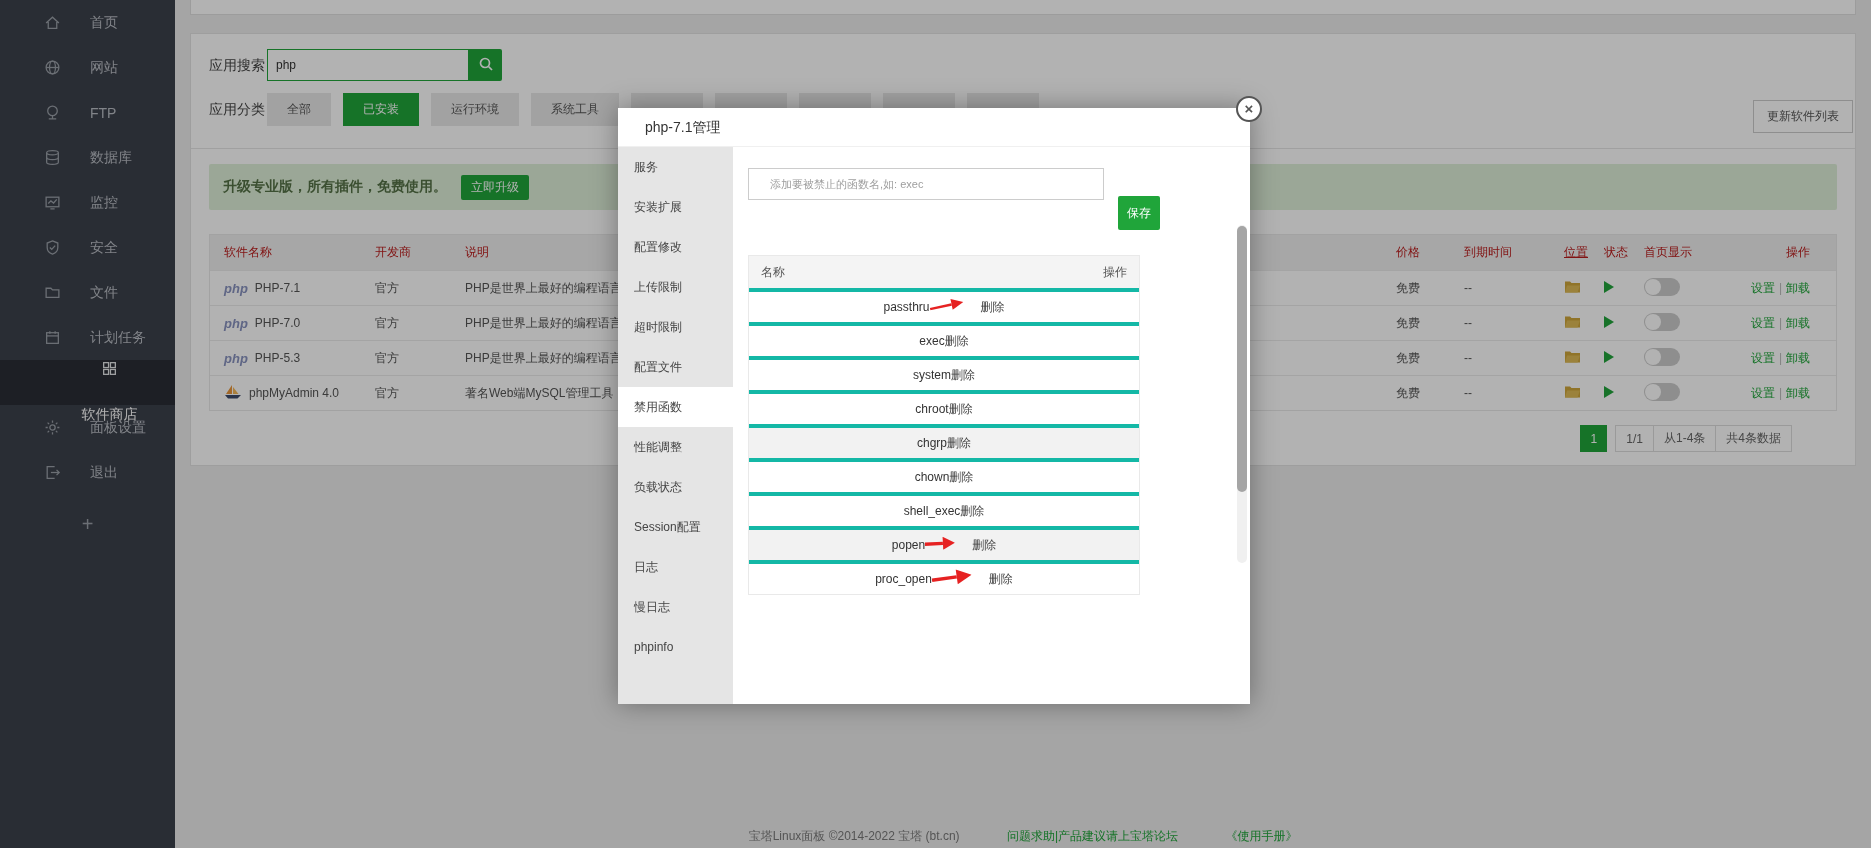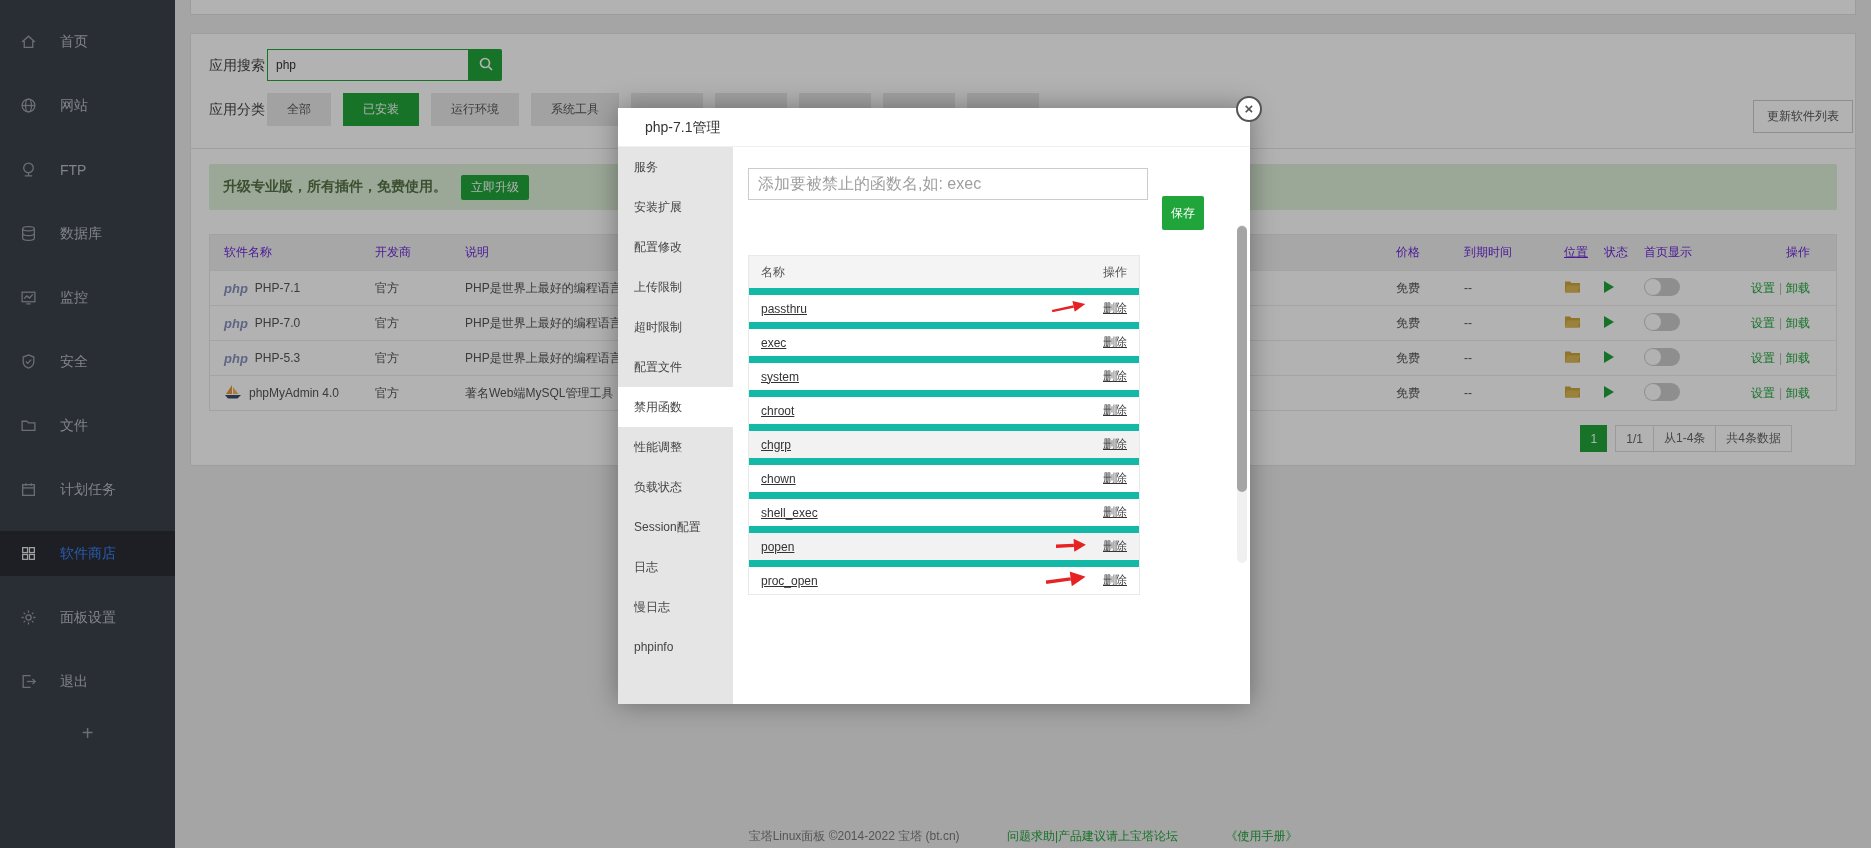--- a/index.html
+++ b/index.html
@@ -5,23 +5,23 @@
   * { margin:0; padding:0; box-sizing:border-box; }
   html,body { width:1871px; height:848px; }
   body {
     position:relative; overflow:hidden;
     background:#ececec;
     font-family:"Liberation Sans","DejaVu Sans",sans-serif;
     font-size:12px; color:#555;
   }
   
   .sidebar { position:absolute; left:0; top:0; width:175px; height:848px; background:#3c414b; z-index:1; }
-  .side-item { height:45px; display:flex; align-items:center; padding-left:20px; gap:23px;
-    color:#b9bdc4; font-size:14px; cursor:pointer;margin-top:19px; }
-  .side-item.active { background:#2a2d35; color:#3b82f6; }
+  .side-item { height:45px; display:flex; align-items:center; padding-left:44px; gap:29px;
+    color:#b9bdc4; font-size:14px; cursor:pointer; }
+  .side-item.active { background:#2a2d35; color:#ffffff;flex-direction:column; }
   .side-item .icon { width:17px; height:17px; display:inline-flex; align-items:center; justify-content:center; }
   .side-item svg { stroke:#9aa0a8; fill:none; stroke-width:1.2; }
   .side-item.active svg { stroke:#e6e8ea; }
   .sidebar-add { text-align:center; margin-top:18px; color:#9aa0a8; font-size:20px; cursor:pointer; }
   
   .main { position:absolute; left:175px; top:0; right:0; bottom:0; }
   .top-sliver { position:absolute; left:15px; top:0; width:1666px; height:15px;
     background:#fff; border:1px solid #e0e0e0; border-top:none; }
   .card { position:absolute; left:15px; top:33px; width:1666px; height:433px;
     background:#fff; border:1px solid #e2e2e2; }
@@ -46,21 +46,21 @@
   .cat-btn.blank { width:72px; }
   .divider { position:absolute; left:0; top:114px; width:100%; border-bottom:1px solid #e5e5e5; }
   .banner { position:absolute; left:18px; right:18px; top:130px; height:46px;
     background:var(--banner-bg); border-radius:2px; display:flex; align-items:center; }
   .banner-text { margin-left:14px; font-size:14px; font-weight:bold; color:var(--banner-text); }
   .banner-btn { margin-left:14px; height:25px; padding:0 10px; background:var(--accent);
     color:#fff; border:none; border-radius:2px; font-size:12px; cursor:pointer; font-family:inherit; }
   
   .sw-table { position:absolute; left:18px; right:18px; top:200px; border:1px solid #e8e8e8; }
   .t-head, .t-row { display:flex; align-items:center; height:35px; font-size:12px; }
-  .t-head { background:#f0f0f0; color:#6d28d9; }
+  .t-head { background:#f0f0f0; color:#b91c1c; }
   .t-row { border-top:1px solid #ebebeb; color:#555; background:#fff; }
   .c-name { width:165px; padding-left:14px; display:flex; align-items:center; gap:7px; }
   .c-vendor { width:90px; }
   .c-desc { flex:1; overflow:hidden; white-space:nowrap; }
   .c-price { width:68px; }
   .c-expire { width:100px; }
   .c-loc { width:40px;text-decoration:underline; }
   .c-status { width:40px; }
   .c-home { width:92px; }
   .c-ops { width:100px; text-align:right; padding-right:26px; white-space:nowrap; }
@@ -94,30 +94,30 @@
     border-bottom:1px solid #f0f0f0; }
   .modal-close { position:absolute; top:-12px; right:-12px; width:26px; height:26px;
     background:#fff; border:2px solid #555; border-radius:50%; color:#555;
     font-size:15px; font-weight:bold; line-height:22px; text-align:center; cursor:pointer; z-index:21; }
   .modal-body { position:absolute; left:0; top:39px; right:0; bottom:0; display:flex; }
   .modal-tabs { width:115px; background:#e5e5e5; flex-shrink:0; }
   .m-tab { height:40px; line-height:40px; padding-left:16px; font-size:12px; color:#444; cursor:pointer; }
   .m-tab.active { background:#fff; }
   .modal-content { position:relative; flex:1; padding:21px 22px 0 15px; }
   .func-input-row { display:flex; }
-  .func-input { width:400px; height:32px; border:1px solid #ccc; padding:0 9px;
-    font-size:16px; color:#333; outline:none; font-family:inherit; }
+  .func-input { width:356px; height:32px; border:1px solid #ccc; padding:0 21px;
+    font-size:11px; color:#333; outline:none; font-family:inherit; }
   .func-input::placeholder { color:#9e9e9e; }
   .save-btn { margin-left:14px; width:42px; height:34px; background:var(--accent); color:#fff;
     border:none; border-radius:2px; font-size:12px; cursor:pointer; font-family:inherit;margin-top:28px; }
   .func-list { margin-top:25px; width:392px; border:1px solid #e9e9e9; }
   .fl-head { height:32px; background:#f4f4f4; display:flex; align-items:center;
     justify-content:space-between; padding:0 12px; color:#555; }
-  .fl-row { height:34px; display:flex; align-items:center; justify-content:space-between;
-    padding:0 12px; border-top:7px solid #14b8a6; background:#fff; color:#333;text-decoration:underline; }
+  .fl-row { height:34px; display:flex; align-items:center; justify-content:center;
+    padding:0 12px; border-top:4px solid #14b8a6; background:#fff; color:#333; }
   .fl-row.shaded { background:#f2f2f2; }
   .fl-right { display:flex; align-items:center; gap:17px; }
   .fl-del { color:#444; cursor:pointer; }
   .arrow-sm { transform:rotate(-12deg); }
   .arrow-md { transform:rotate(-3deg); }
   .arrow-lg { transform:rotate(-8deg); }
   .m-scrollbar { position:absolute; right:3px; top:78px; width:10px; height:338px;
     background:#f0f0f0; border-radius:5px; }
   .m-scrollbar .thumb { position:absolute; left:0; top:1px; width:10px; height:266px;
     background:#a5a5a5; border-radius:5px; cursor:pointer; }

